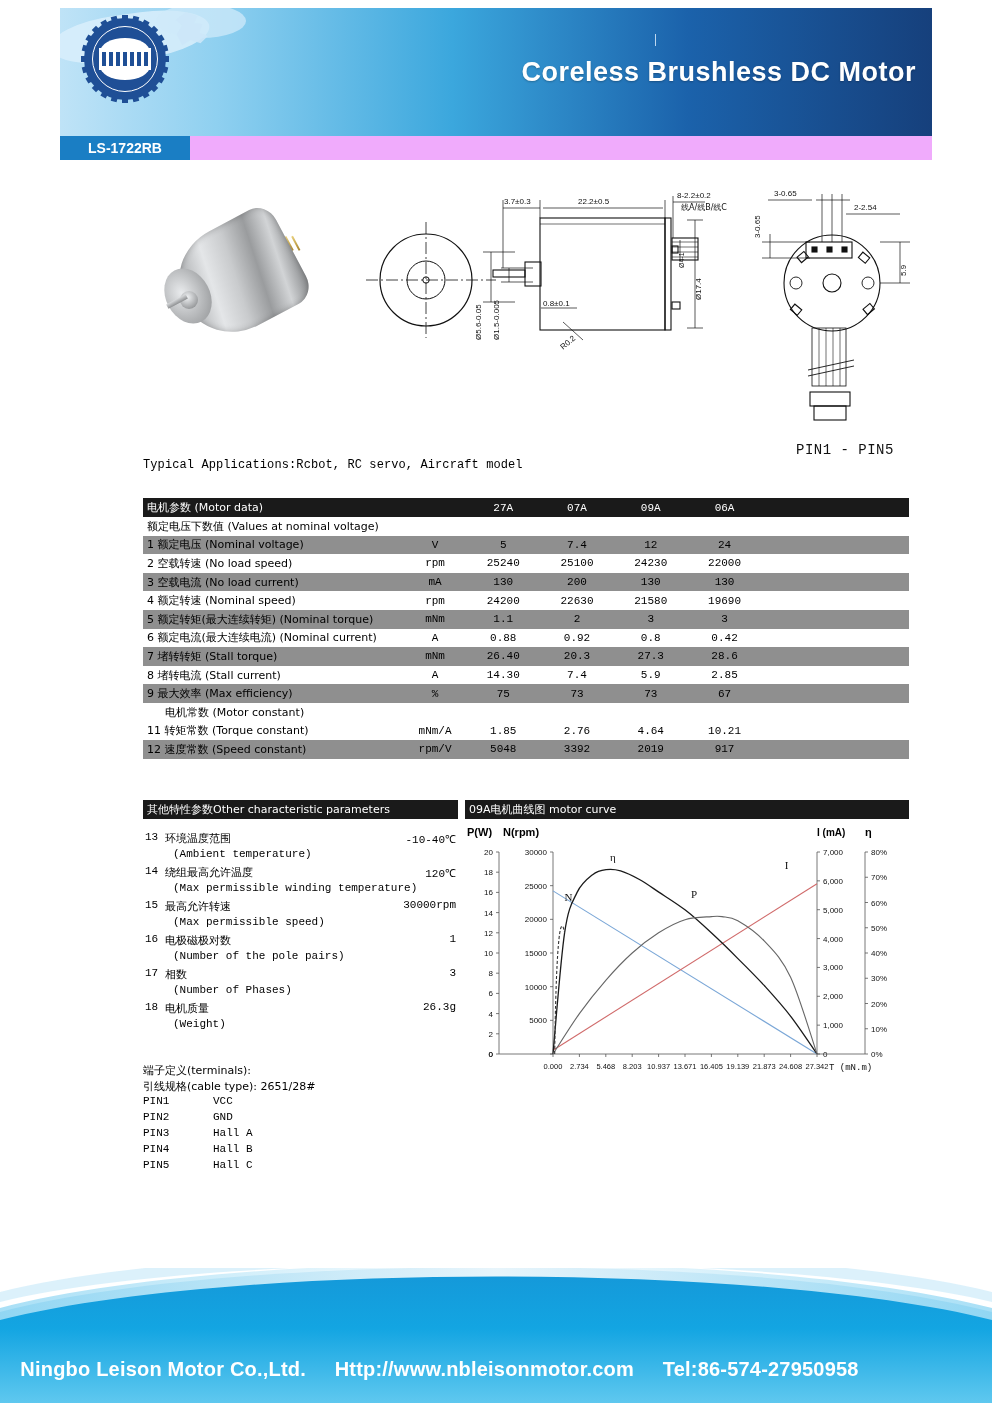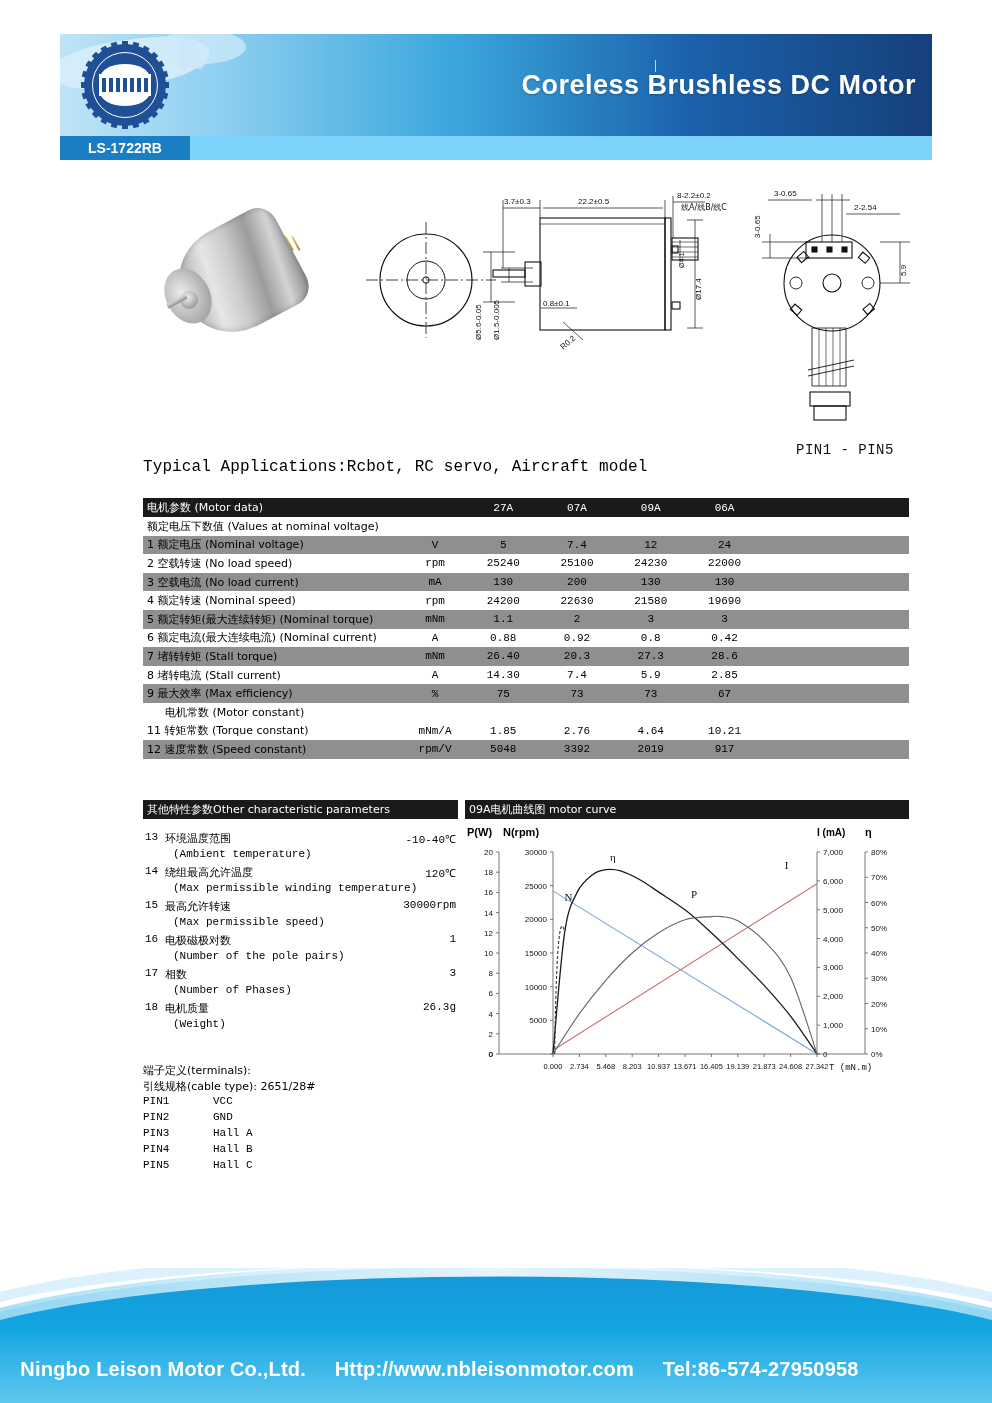--- a/index.html
+++ b/index.html
@@ -11,21 +11,21 @@
     position: relative;
     overflow: hidden;
   }
   .page {
     position:absolute; left:0; top:0; width:992px; height:1403px;
     background:#fff;
   }
 
   
   .header {
-    position:absolute; left:60px; top:34px; width:872px; height:102px;
+    position:absolute; left:60px; top:8px; width:872px; height:128px;
     background: linear-gradient(90deg,#bfe3f7 0%, #8fd0f0 18%, #3ba7dd 45%, #1b62ab 72%, #16407c 100%);
     overflow:hidden;
   }
   .hdr-cloud1 {
     position:absolute; left:-10px; top:6px; width:160px; height:46px;
     background:#d9effb; border-radius:50%/60%; opacity:.85;
     transform: rotate(-8deg);
   }
   .hdr-cloud2 {
     position:absolute; left:96px; top:-4px; width:90px; height:34px;
@@ -76,21 +76,21 @@
     background:#fff; border-radius:50% 50% 0 0 / 100% 100% 0 0;
   }
   .gear-arc-bot {
     position:absolute; left:16px; top:48px; width:50px; height:14px;
     background:#fff; border-radius:0 0 50% 50% / 0 0 100% 100%;
   }
 
   
   .modelbar {
     position:absolute; left:60px; top:136px; width:872px; height:24px;
-    background:#7dd3fc;
+    background:#f0abfc;
   }
   .modelbar .tag {
     position:absolute; left:0; top:0; width:130px; height:24px;
     background:#1a7ec4; color:#fff;
     font-family:"Liberation Sans", sans-serif; font-weight:bold; font-size:14px;
     display:flex; align-items:center; justify-content:center;
   }
 
   
   .drawings { position:absolute; left:60px; top:170px; width:872px; height:280px; }
@@ -135,21 +135,21 @@
   
   .frontview { position:absolute; left:300px; top:48px; width:140px; height:130px; }
 
   .dwg-label {
     font-family:"Liberation Sans", sans-serif; font-size:8px; fill:#111;
   }
 
   
   .apps {
     position:absolute; left:143px; top:458px;
-    font-size:16px; color:#000; letter-spacing:.1px; white-space:nowrap;
+    font-size:12px; color:#000; letter-spacing:.1px; white-space:nowrap;
   }
 
   
   .maintable {
     position:absolute; left:143px; top:498px; width:766px;
     border-collapse:collapse; table-layout:fixed;
     font-size:11px;
   }
   .maintable td { padding:0; height:18.6px; vertical-align:middle; }
   .maintable .c-name  { width:258px; padding-left:4px; text-align:left; }

